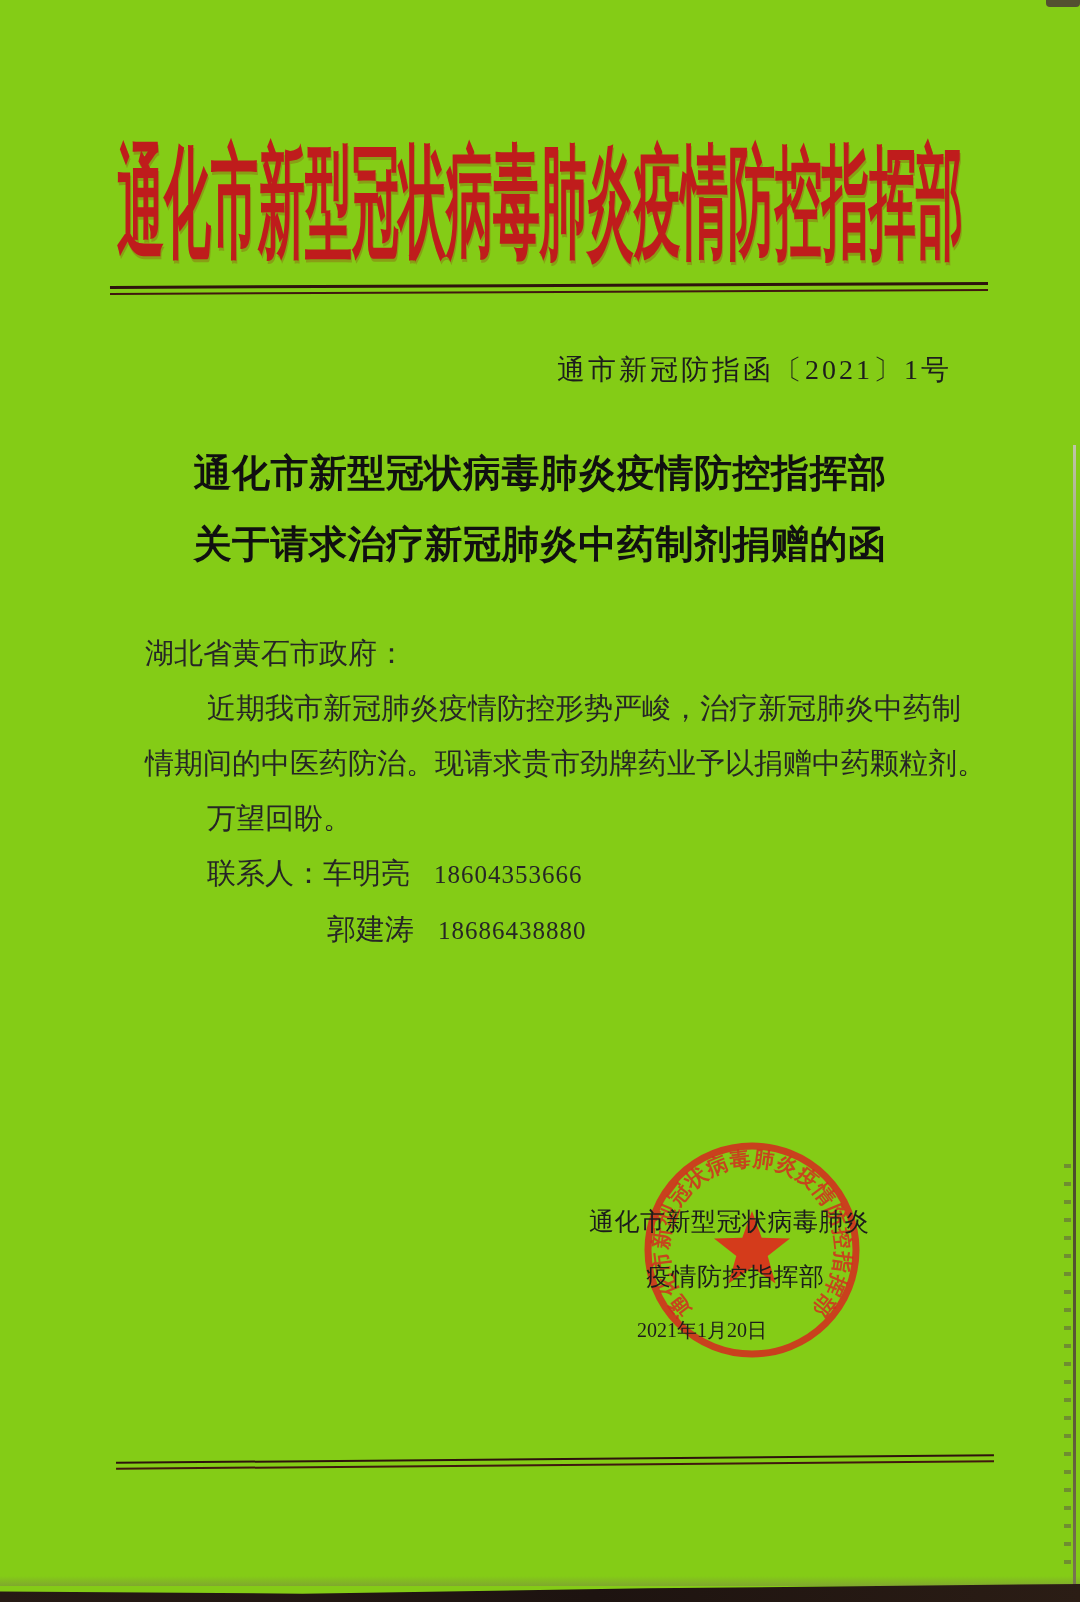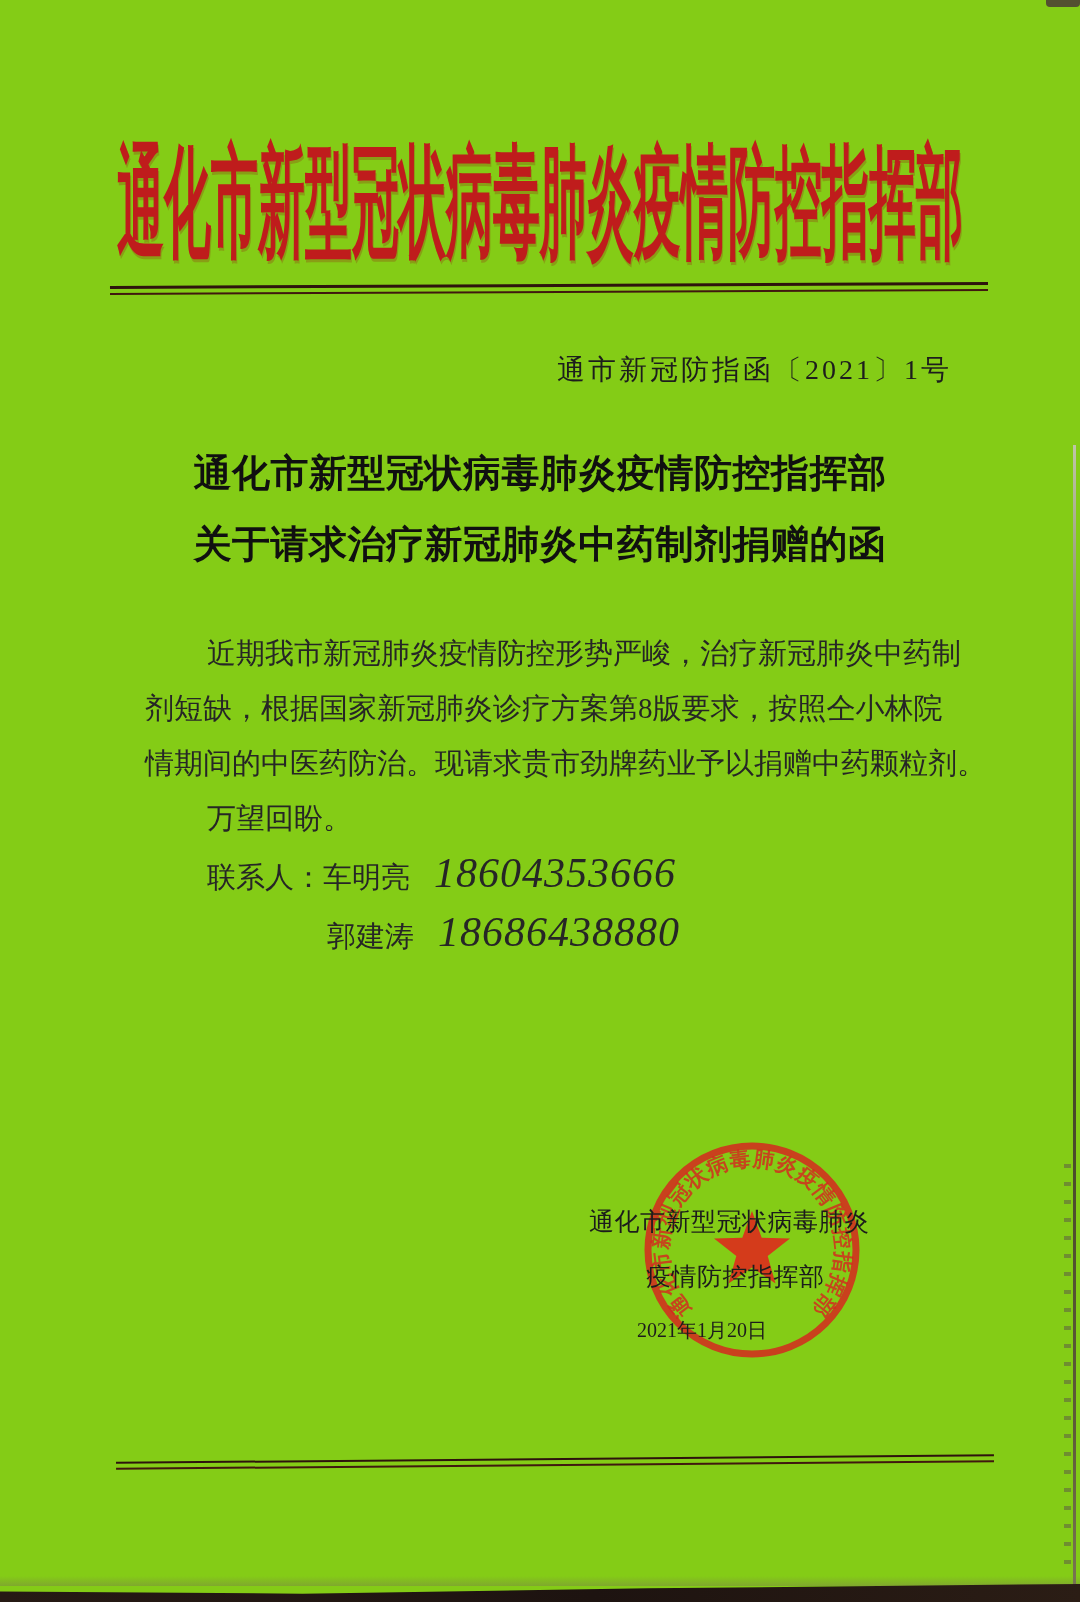--- a/index.html
+++ b/index.html
@@ -38,21 +38,21 @@
   }
   
   .body-block{
     position:absolute; left:145px; top:626px; width:810px;
     font-size:29px; line-height:55px; color:#262626;
   }
   .bline{ white-space:nowrap; }
   .ind{ display:inline-block; width:62px; }
   .ind2{ display:inline-block; width:182px; }
   .gap{ display:inline-block; width:24px; }
-  .phone{ font-size:42px; letter-spacing:1px;font-style:italic; }
+  .phone{ font-size:25px; letter-spacing:1px; }
   
   .seal{ position:absolute; left:634px; top:1132px; }
   
   .sig{ position:absolute; white-space:nowrap; color:#1c1c1c; font-size:25px; line-height:32px; }
   .sig-1{ left:589px; top:1206px; letter-spacing:0.5px; }
   .sig-2{ left:646px; top:1261px; letter-spacing:0.5px; }
   .sig-date{ left:637px; top:1314px; font-size:20px; }
   
   .edge-line{
     position:absolute; left:1073px; top:445px; width:3px; height:1157px;
@@ -88,22 +88,22 @@
   <div class="double-rule rule-header"></div>
 
   <div class="doc-number">通市新冠防指函〔2021〕1号</div>
 
   <div class="doc-title">
     <div>通化市新型冠状病毒肺炎疫情防控指挥部</div>
     <div>关于请求治疗新冠肺炎中药制剂捐赠的函</div>
   </div>
 
   <div class="body-block">
+    <div class="bline">湖北省黄石市政府：</div>
     <div class="bline"><span class="ind"></span><span>近期我市新冠肺炎疫情防控形势严峻，治疗新冠肺炎中药制</span></div>
-    <div class="bline"><span>剂短缺，根据国家新冠肺炎诊疗方案第8版要求，按照仝小林院</span></div>
     <div class="bline"><span>情期间的中医药防治。现请求贵市劲牌药业予以捐赠中药颗粒剂。</span></div>
     <div class="bline"><span class="ind"></span><span>万望回盼。</span></div>
     <div class="bline"><span class="ind"></span><span>联系人：</span><span>车明亮</span><span class="gap"></span><span class="phone">18604353666</span></div>
     <div class="bline"><span class="ind2"></span><span>郭建涛</span><span class="gap"></span><span class="phone">18686438880</span></div>
   </div>
 
   <svg class="seal" width="236" height="236" viewBox="0 0 236 236">
     <circle cx="118" cy="118" r="104" fill="none" stroke="#d5281f" stroke-width="7" opacity="0.85"></circle>
     <path id="sealring" d="M 58.6,177.4 A 84,84 0 1 1 177.4,177.4" fill="none"></path>
     <text font-size="21" font-weight="bold" fill="#d5281f" opacity="0.82" letter-spacing="1">

